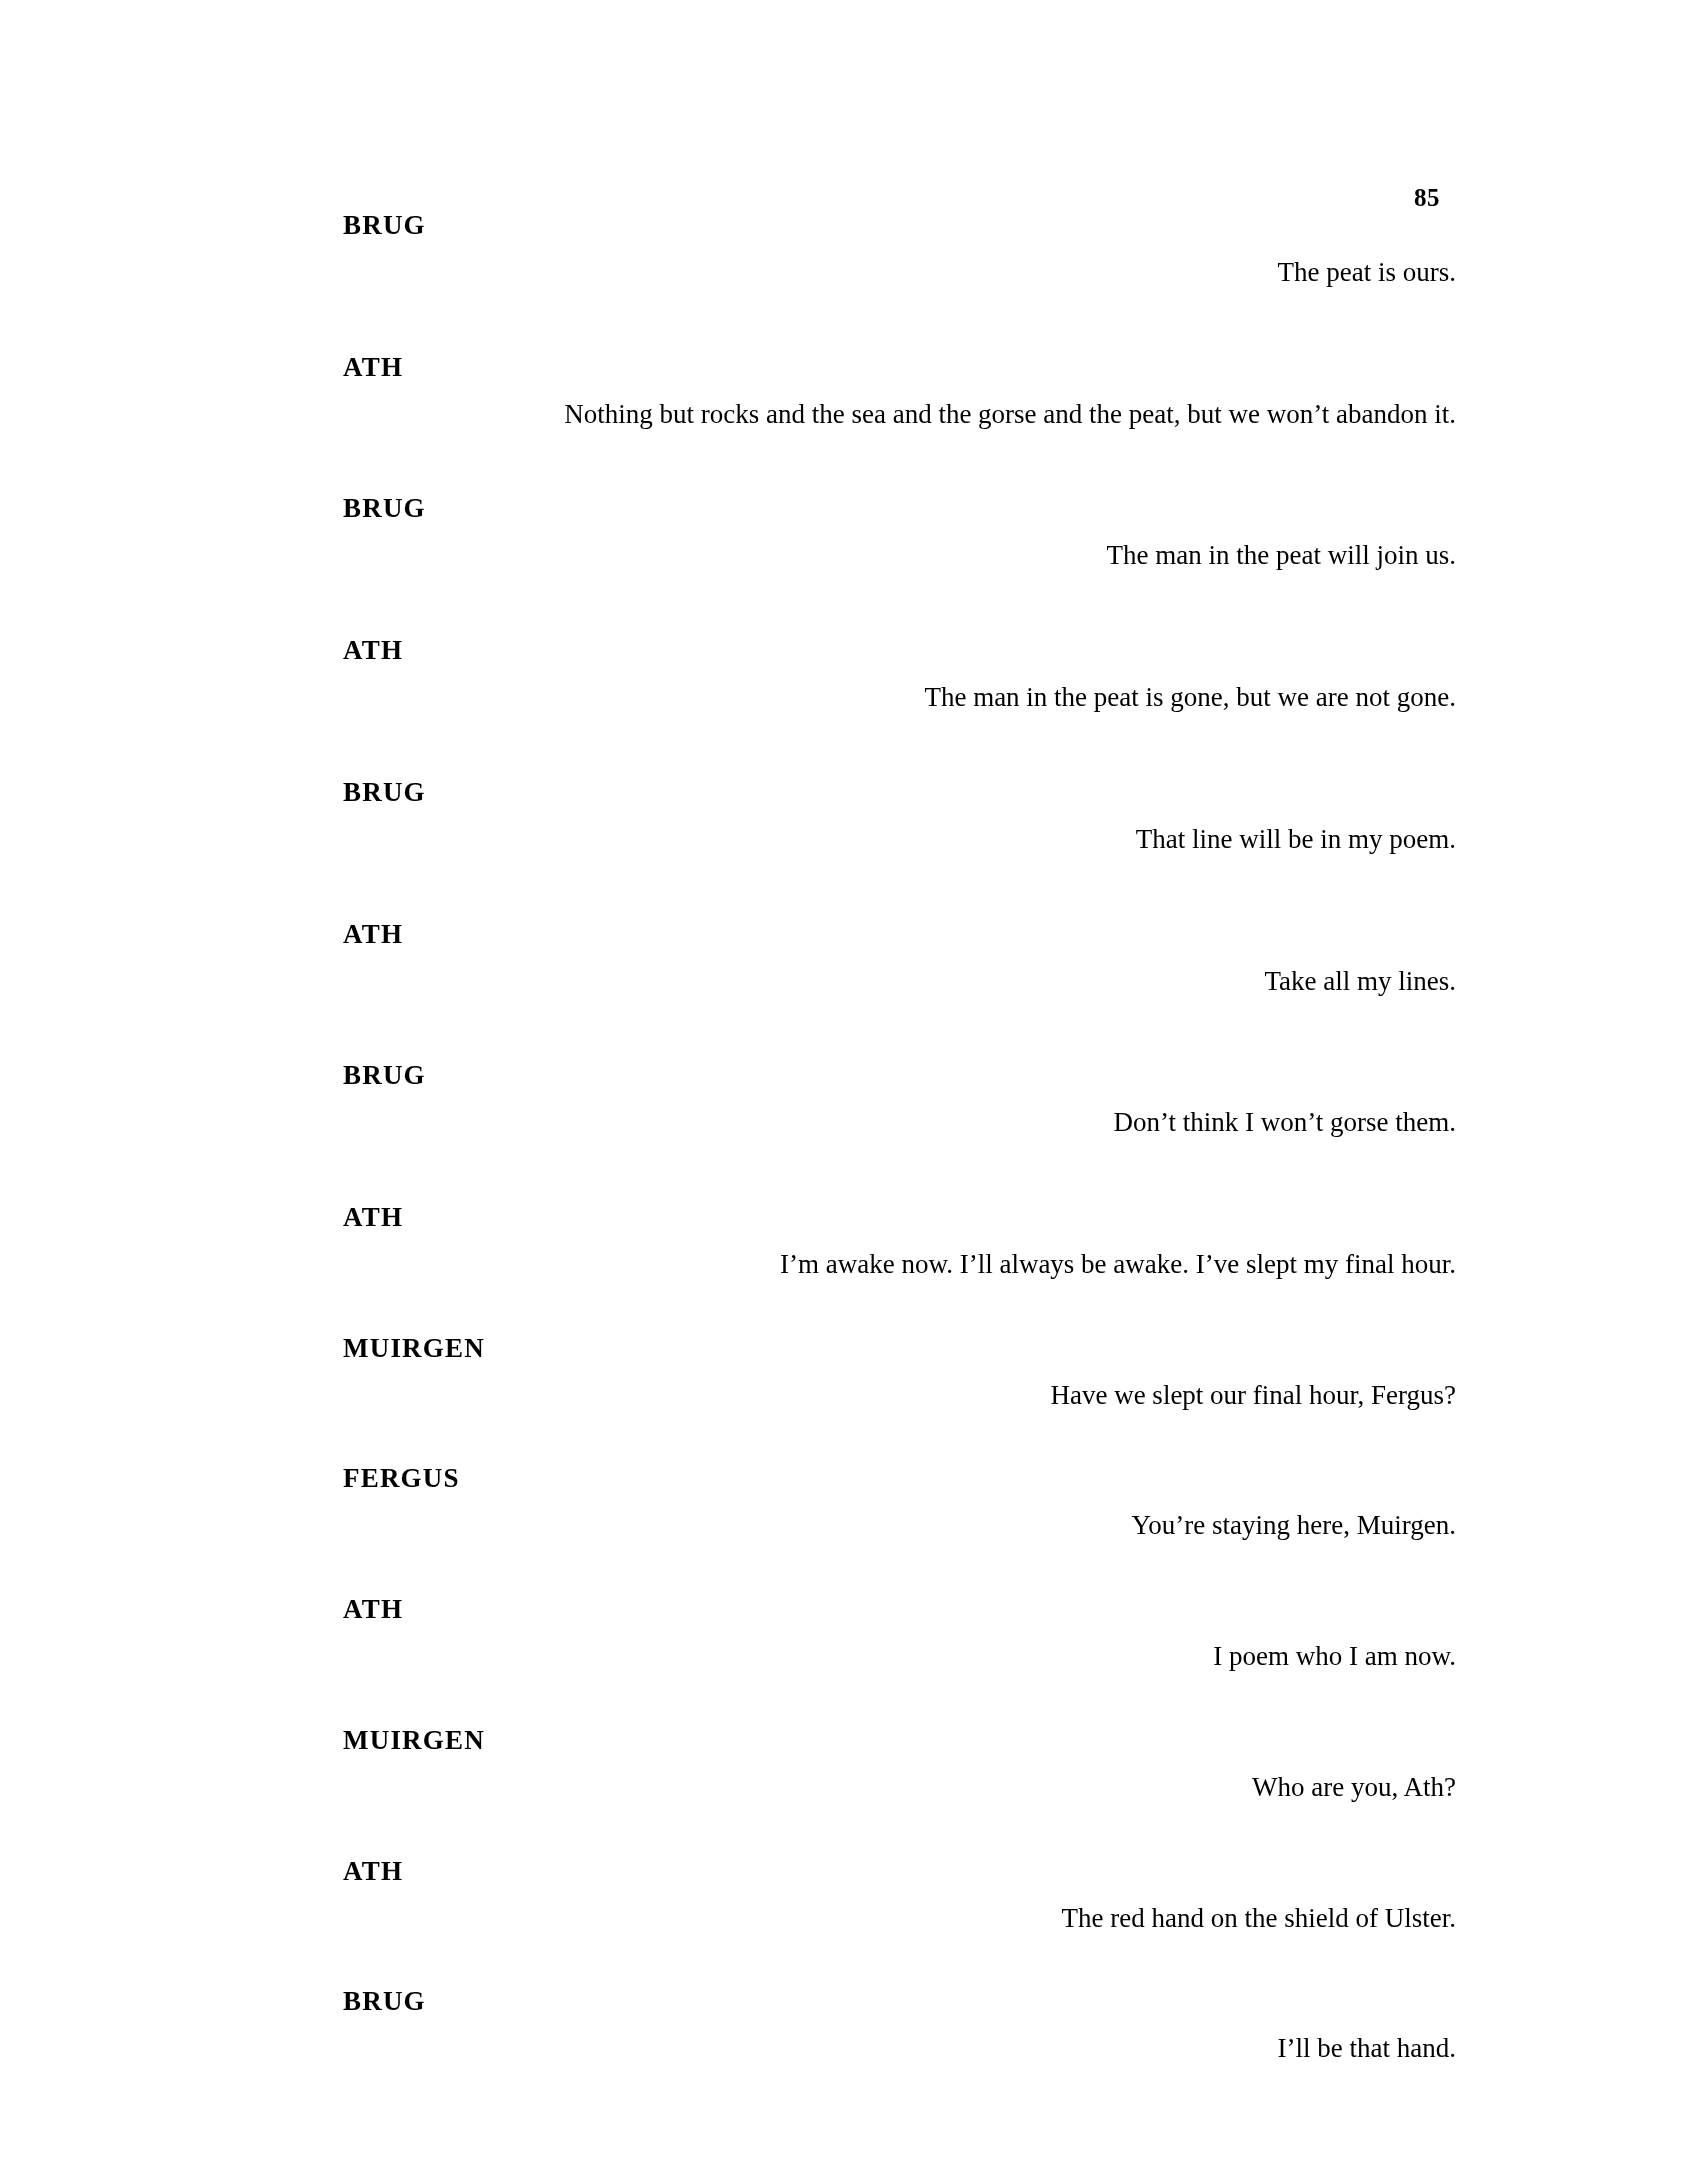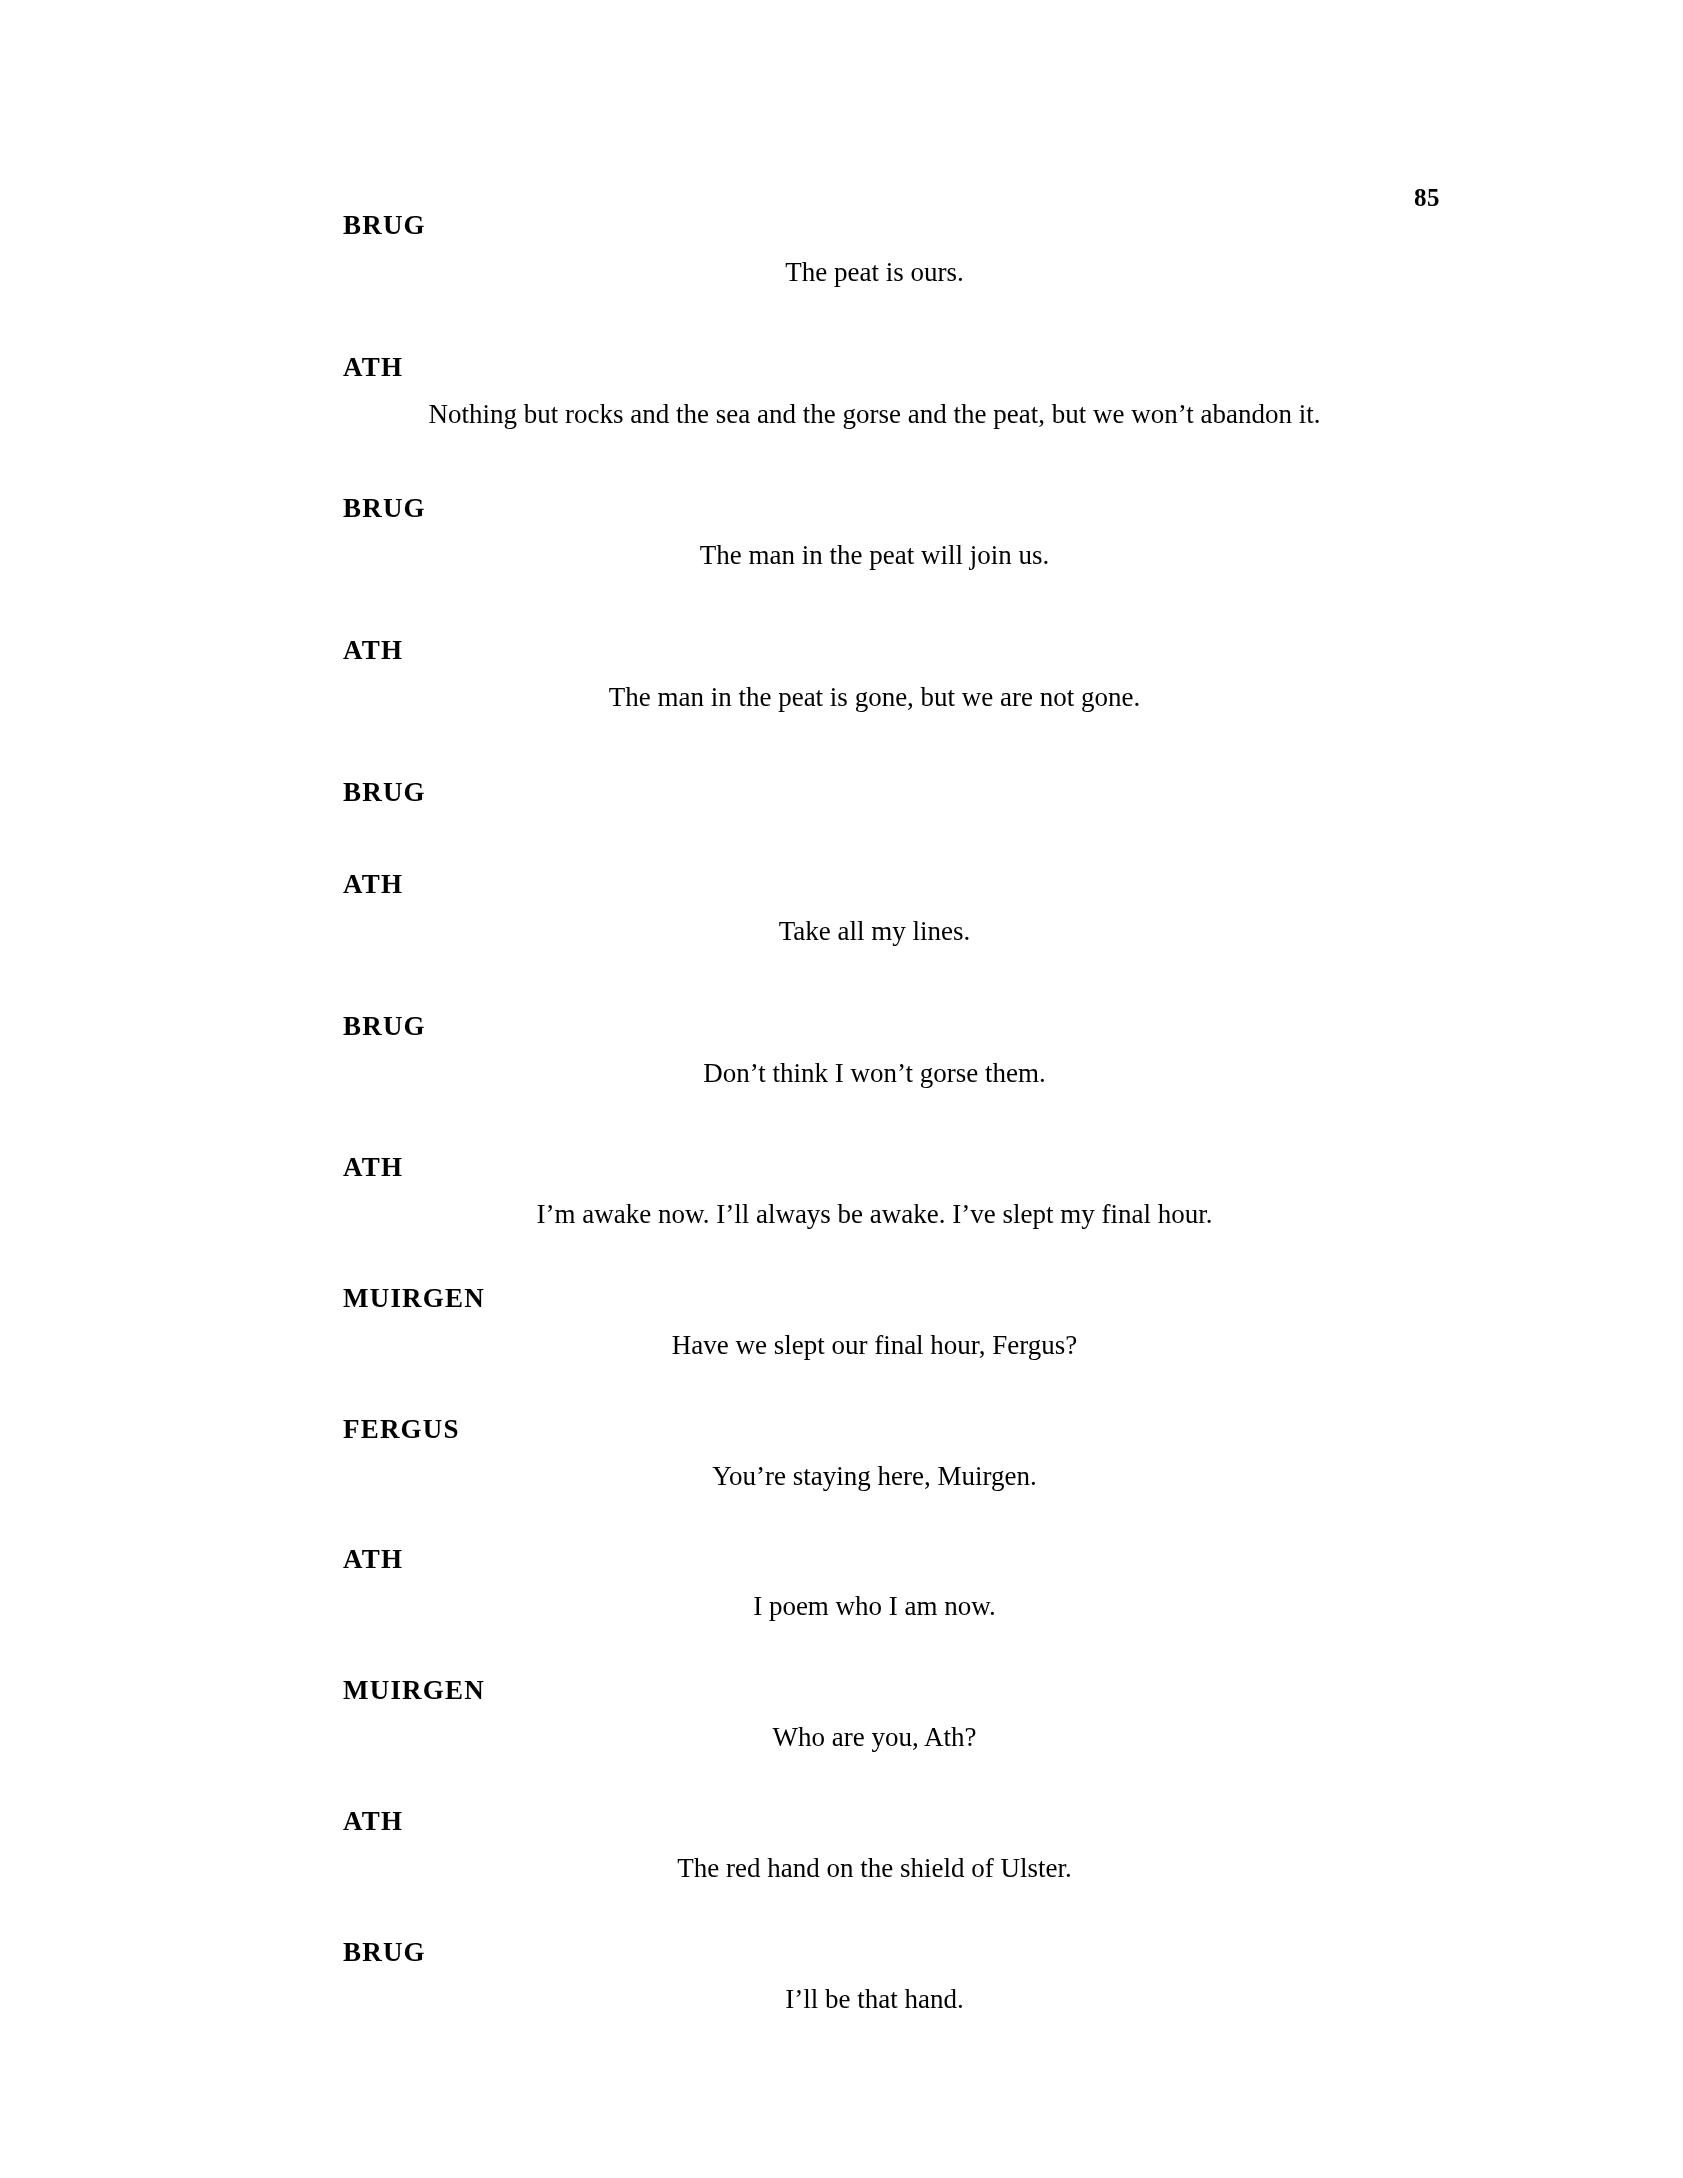--- a/index.html
+++ b/index.html
@@ -44,21 +44,21 @@
     font-weight: bold;
     font-size: 27px;
     letter-spacing: 1.2px;
     margin: 0 0 0 0;
     padding-left: 50px;
   }
   .line {
     font-size: 27px;
     line-height: 1.36;
     margin: 13px 0 0 0;
-    text-align: center;
+    text-align: right;
   }
   .gap {
     height: 61px;
   }
   .gap-small {
     height: 50px;
   }
 </style>
 </head>
 <body>
@@ -88,20 +88,21 @@
     <div class="gap"></div>
 
     <div class="speech">
       <div class="character">ATH</div>
       <div class="line">The man in the peat is gone, but we are not gone.</div>
     </div>
     <div class="gap"></div>
 
     <div class="speech">
       <div class="character">BRUG</div>
+      <div class="line">That line will be in my poem.</div>
     </div>
     <div class="gap"></div>
 
     <div class="speech">
       <div class="character">ATH</div>
       <div class="line">Take all my lines.</div>
     </div>
     <div class="gap"></div>
 
     <div class="speech">

